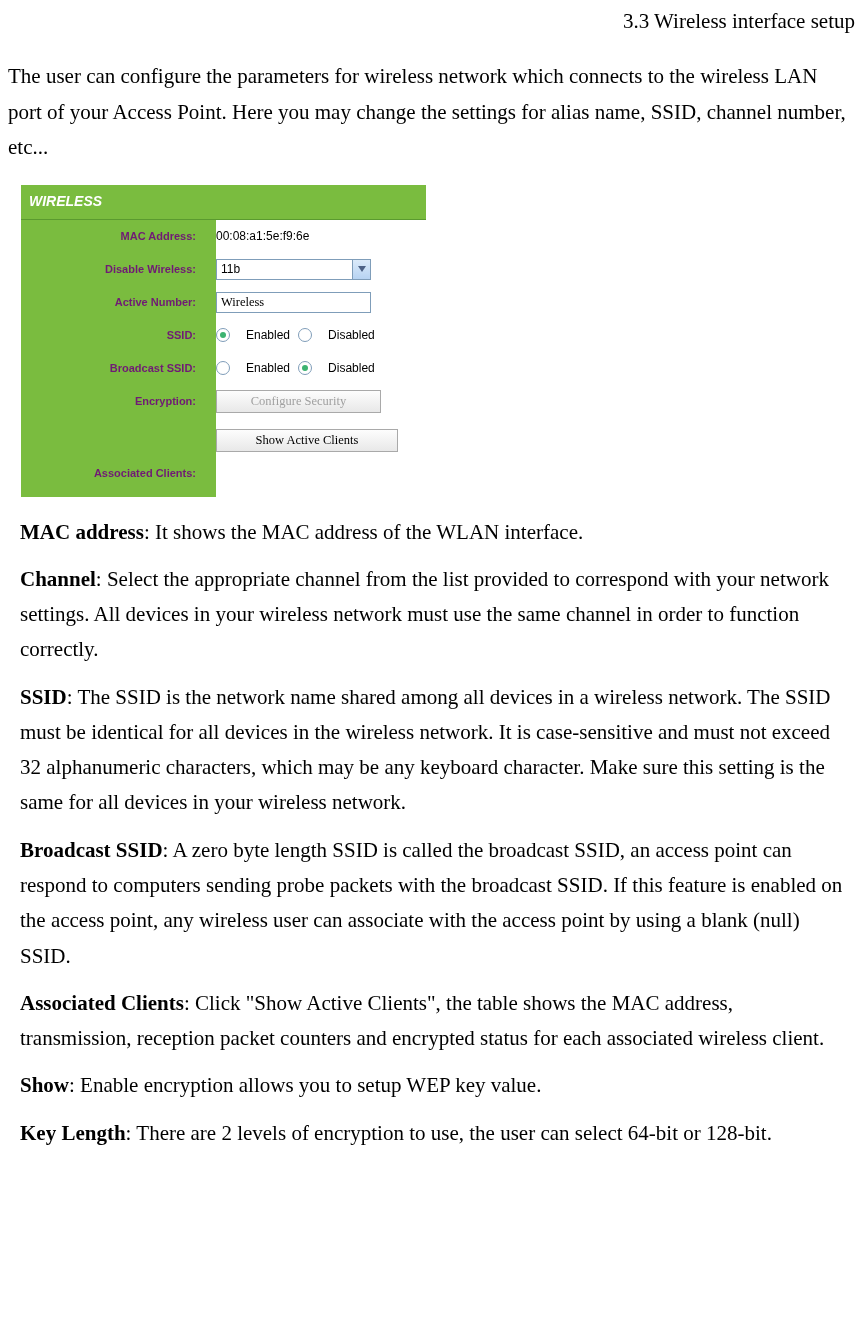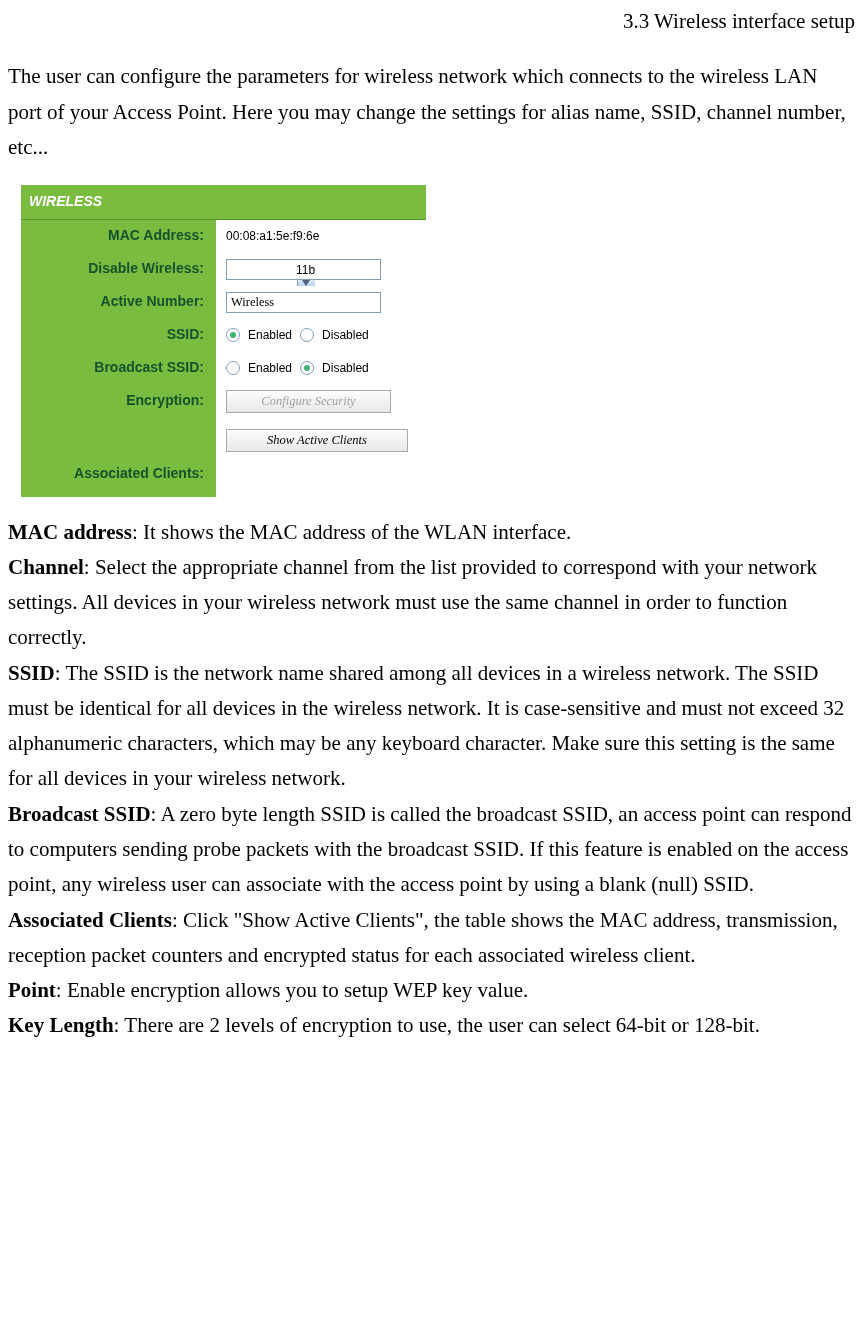--- a/index.html
+++ b/index.html
@@ -53,48 +53,46 @@
   .prow {
     display: flex;
     align-items: center;
     height: 33px;
   }
   .prow.tall { height: 46px; }
   .plabel {
     box-sizing: border-box;
     width: 100%;
     text-align: right;
-    padding-right: 12px;
-    color: #14532d;
+    padding-right: 20px;
+    color: #701a75;
     font-weight: bold;
-    font-size: 14px;
+    font-size: 11px;
   }
   .pvalue {
     box-sizing: border-box;
-    padding-left: 10px;
     font-size: 12px;
     color: #000;
     display: flex;
     align-items: center;
     gap: 8px;
   }
   .mac-text { font-family: Arial, sans-serif; font-size: 12px; }
 
   .select-box {
     border: 1px solid #7f9db9;
     background: #fff;
     height: 21px;
     width: 155px;
     display: flex;
     align-items: center;
     justify-content: space-between;
     font-size: 12px;
     box-sizing: border-box;
     padding-left: 4px;
-    flex-direction: column;
   }
   .select-arrow {
     width: 17px;
     height: 19px;
     background: linear-gradient(#dbeaf9, #b7d3f2);
     border-left: 1px solid #7f9db9;
     display: flex;
     align-items: center;
     justify-content: center;
   }
@@ -104,21 +102,21 @@
     border: 1px solid #7f9db9;
     background: #fff;
     height: 21px;
     width: 155px;
     font-family: "Times New Roman", serif;
     font-size: 12.5px;
     padding: 0 4px;
     box-sizing: border-box;
   }
 
-  .radio-wrap { display: flex; align-items: center; gap: 8px; }
+  .radio-wrap { display: flex; align-items: center; gap: 16px; }
   .radio-circle {
     width: 12px; height: 12px;
     border-radius: 50%;
     border: 1px solid #7f9db9;
     background: #fff;
     display: inline-flex;
     align-items: center;
     justify-content: center;
   }
   .radio-dot {
@@ -132,32 +130,31 @@
     background: linear-gradient(#fdfdfd,#e8e8e8);
     height: 23px;
     font-family: "Times New Roman", serif;
     font-size: 12.5px;
     padding: 0 8px;
     display: inline-flex;
     align-items: center;
     justify-content: center;
     box-sizing: border-box;
     cursor: pointer;
-    font-style: italic;
   }
   .btn.disabled {
     color: #a0a0a0;
     cursor: default;
     width: 165px;
   }
   .btn.wide { width: 182px; }
 
   
   .desc { }
-  .desc p { margin: 0; }
+  .desc p { margin: 12px; }
   .term { font-weight: bold; }
 </style>
 </head>
 <body>
 
 <div class="heading">3.3 Wireless interface setup</div>
 
 <div class="intro">The user can configure the parameters for wireless network which connects to the wireless LAN port of your Access Point. Here you may change the settings for alias name, SSID, channel number, etc...</div>
 
 <div class="config-panel">
@@ -260,15 +257,15 @@
     </div>
   </div>
 </div>
 
 <div class="desc">
   <p><span class="term">MAC address</span><span>: It shows the MAC address of the WLAN interface.</span></p>
   <p><span class="term">Channel</span><span>: Select the appropriate channel from the list provided to correspond with your network settings. All devices in your wireless network must use the same channel in order to function correctly.</span></p>
   <p><span class="term">SSID</span><span>: The SSID is the network name shared among all devices in a wireless network. The SSID must be identical for all devices in the wireless network. It is case-sensitive and must not exceed 32 alphanumeric characters, which may be any keyboard character. Make sure this setting is the same for all devices in your wireless network.</span></p>
   <p><span class="term">Broadcast SSID</span><span>: A zero byte length SSID is called the broadcast SSID, an access point can respond to computers sending probe packets with the broadcast SSID. If this feature is enabled on the access point, any wireless user can associate with the access point by using a blank (null) SSID.</span></p>
   <p><span class="term">Associated Clients</span><span>: Click "Show Active Clients", the table shows the MAC address, transmission, reception packet counters and encrypted status for each associated wireless client.</span></p>
-  <p><span class="term">Point</span><span>: Enable encryption allows you to setup WEP key value.</span></p>
+  <p><span class="term">Show</span><span>: Enable encryption allows you to setup WEP key value.</span></p>
   <p><span class="term">Key Length</span><span>: There are 2 levels of encryption to use, the user can select 64-bit or 128-bit.</span></p>
 </div>
 
 </body></html>

